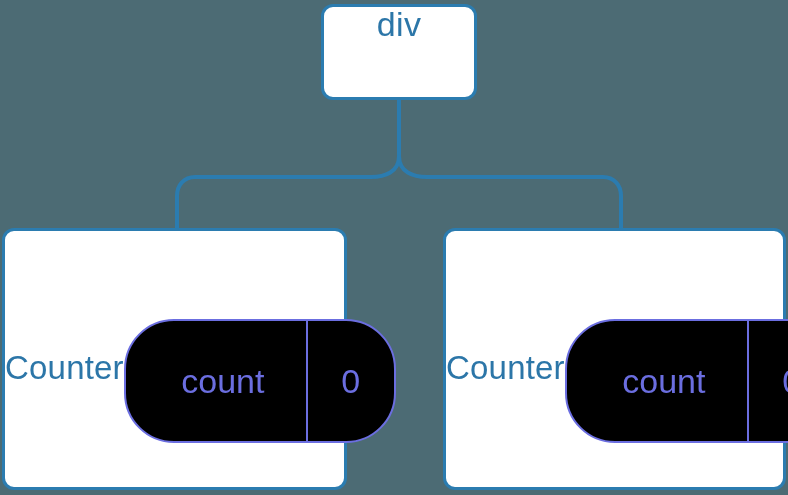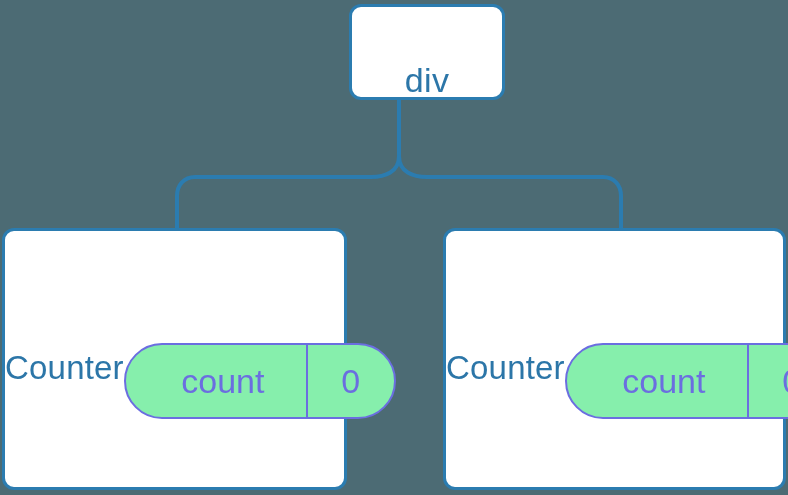--- a/index.html
+++ b/index.html
@@ -40,23 +40,22 @@
     box-sizing: border-box;
   }
 
   
   #root-node {
     left: 321px;
     top: 4px;
     width: 156px;
     height: 96px;
     display: flex;
-    align-items: flex-end;
+    align-items: flex-start;
     justify-content: center;
-    margin-left: 28px;
   }
   #root-node .node-title {
     color: #2c76a8;
     font-size: 34px;
     line-height: 1;
     letter-spacing: 0.3px;
   }
 
   
   .child-card {
@@ -76,25 +75,25 @@
     line-height: 1;
     letter-spacing: 0.2px;
     margin-bottom: 28px;
   }
 
   
   .state-pill {
     position: relative;
     display: flex;
     align-items: stretch;
-    height: 76px;
+    height: 124px;
     border: 2px solid #6b6ee0;
     border-radius: 50px;
     box-sizing: border-box;
-    background: #86efac;
+    background: #000000;
   }
   .pill-key,
   .pill-value {
     display: flex;
     align-items: center;
     justify-content: center;
     color: #6b6ee0;
     font-size: 34px;
     line-height: 1;
     box-sizing: border-box;

